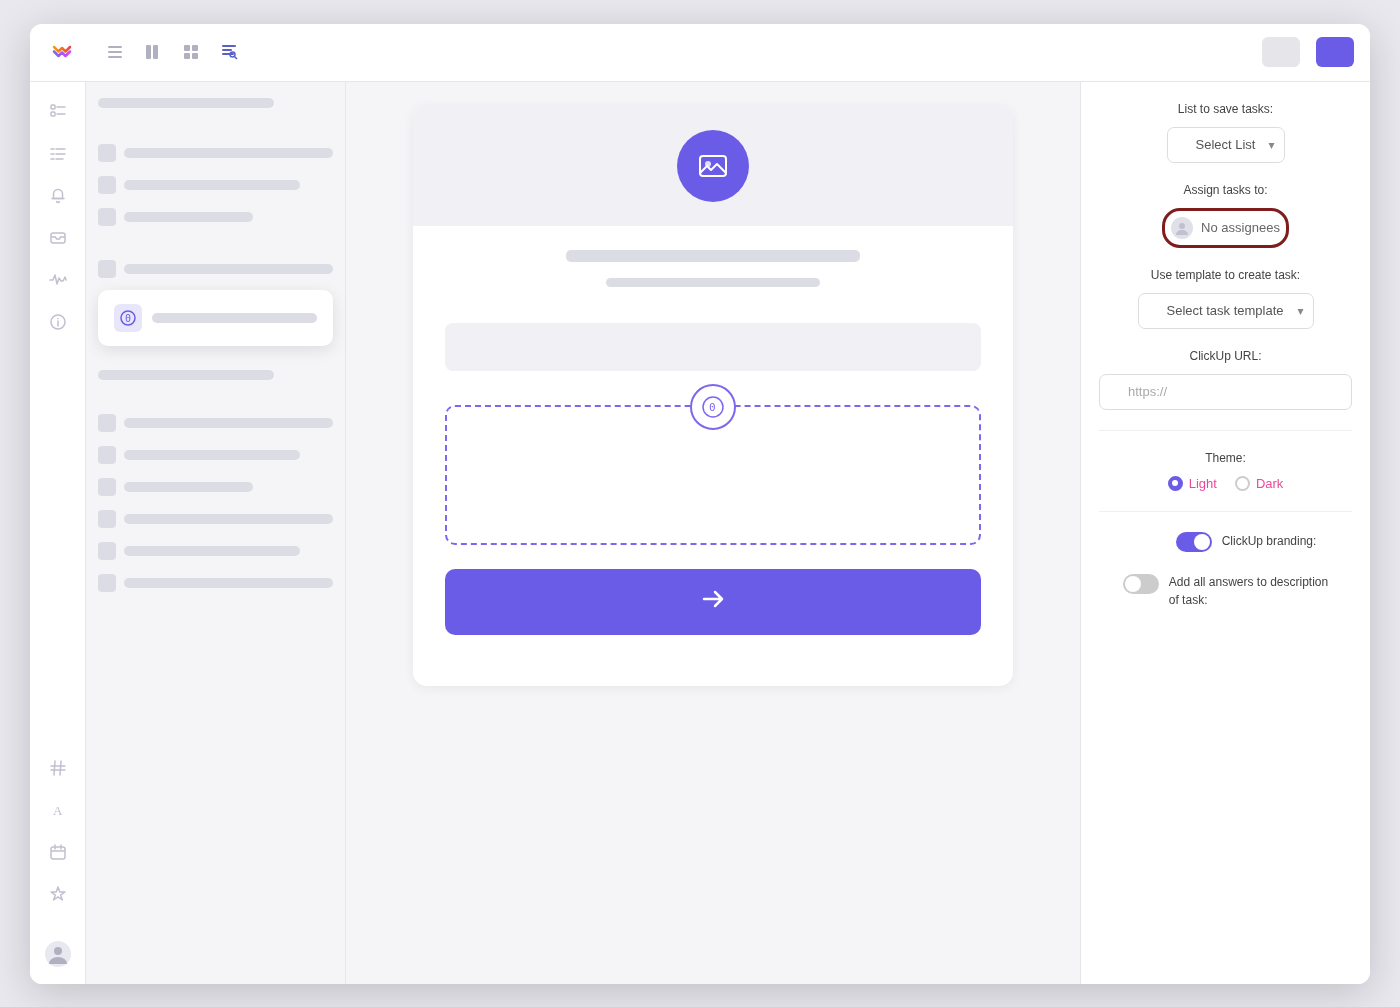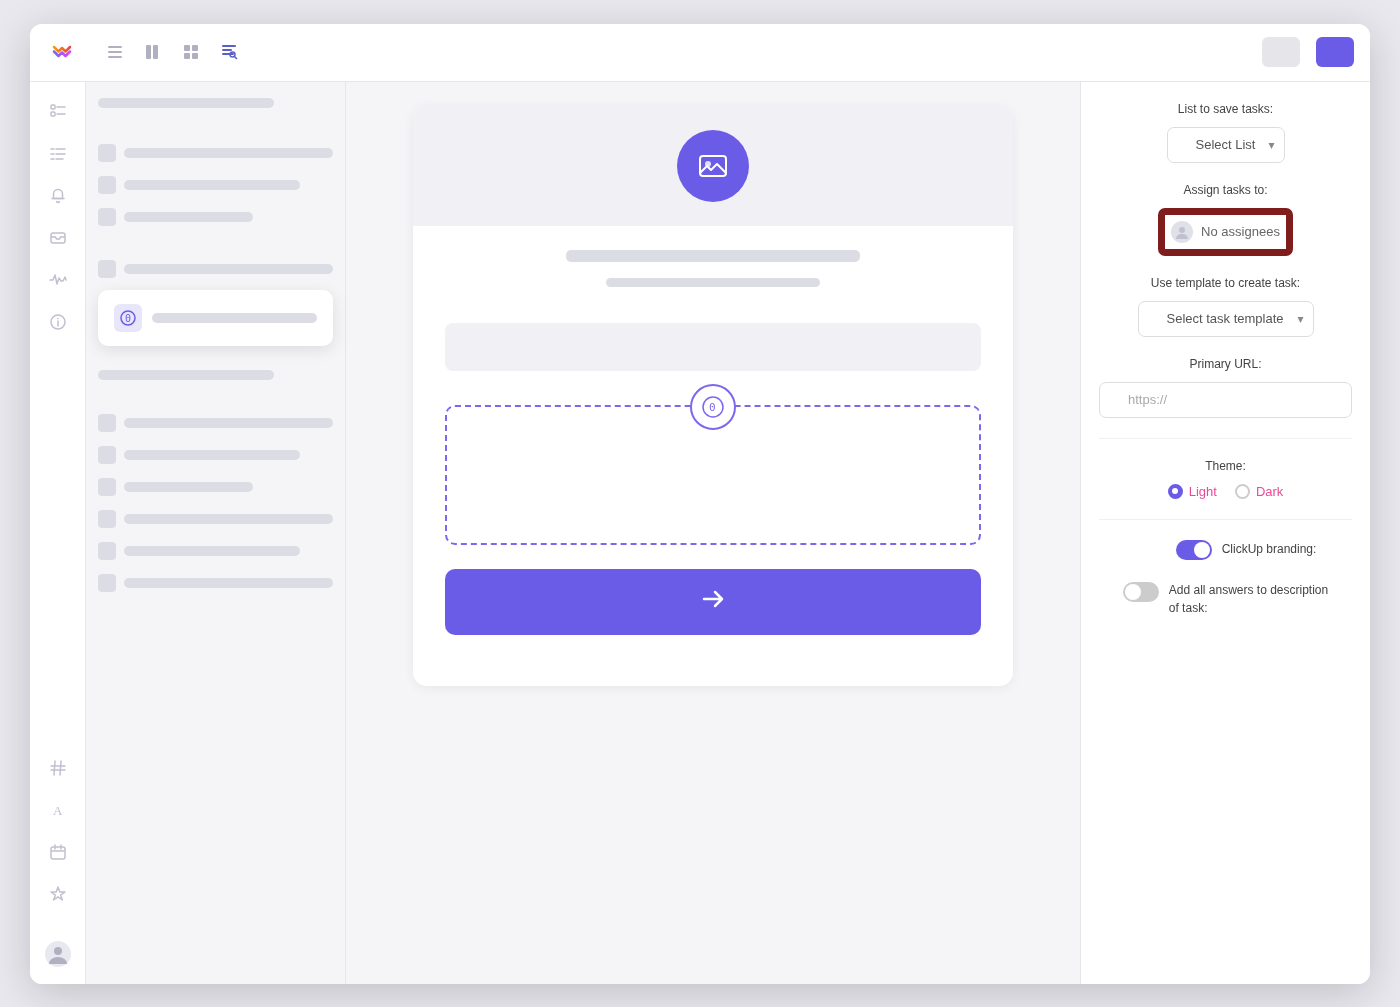--- a/index.html
+++ b/index.html
@@ -317,22 +317,22 @@
       transform: translateY(-50%);
       color: #888;
       pointer-events: none;
       font-size: 12px;
     }
     .assignee-row {
       display: flex;
       align-items: center;
       gap: 8px;
       padding: 6px 6px;
-      border: 7px solid #7f1d1d;
-      border-radius: 7px;
+      border: 3px solid #7f1d1d;
+      border-radius: 18px;
       cursor: pointer;
     }
     .assignee-avatar {
       width: 22px;
       height: 22px;
       border-radius: 50%;
       background: #e0e0e8;
       display: flex;
       align-items: center;
       justify-content: center;
@@ -729,21 +729,21 @@
           <select>
             <option>Select task template</option>
             <option>Bug Report</option>
             <option>Feature Request</option>
           </select>
           <span class="rp-select-arrow">▾</span>
         </div>
       </div>
 
       <div class="rp-section">
-        <span class="rp-label">Primary URL:</span>
+        <span class="rp-label">ClickUp URL:</span>
         <input type="text" class="rp-input" placeholder="https://" style="">
       </div>
 
       <div class="rp-divider"></div>
 
       <div class="rp-section">
         <span class="rp-label">Theme:</span>
         <div class="theme-row">
           <div class="theme-option">
             <div class="radio-circle selected"></div>

